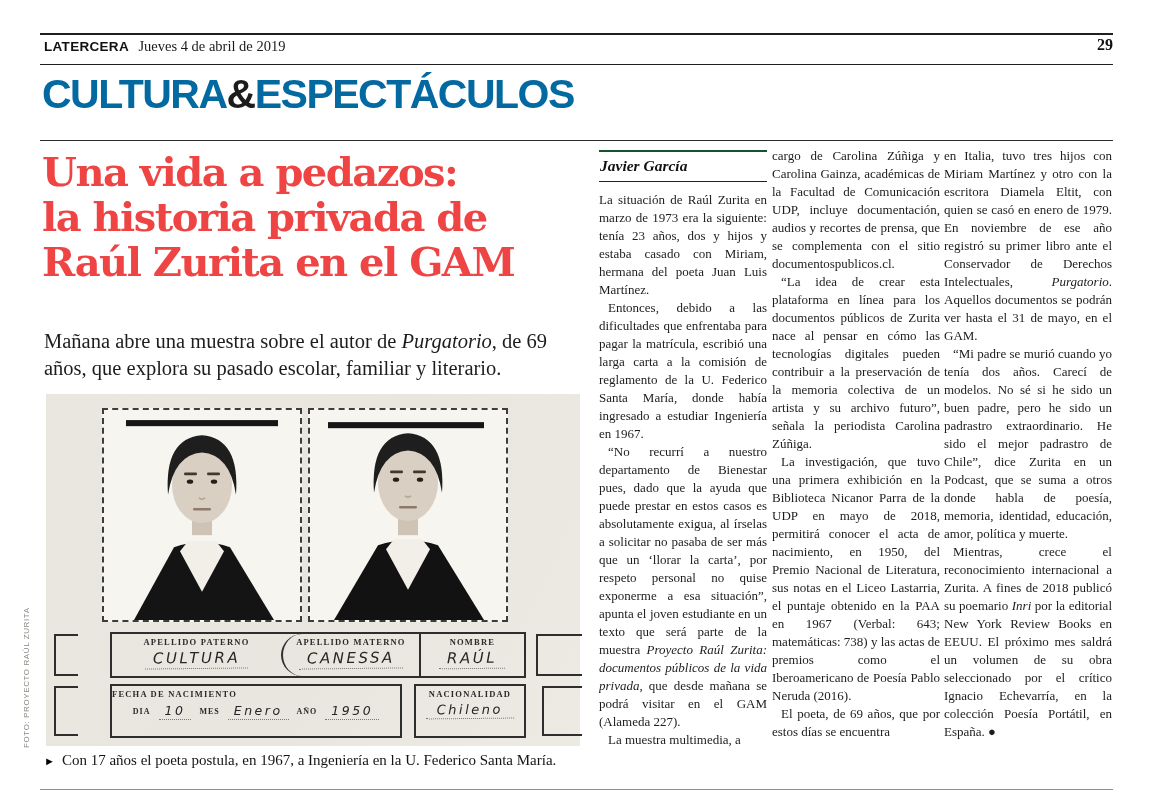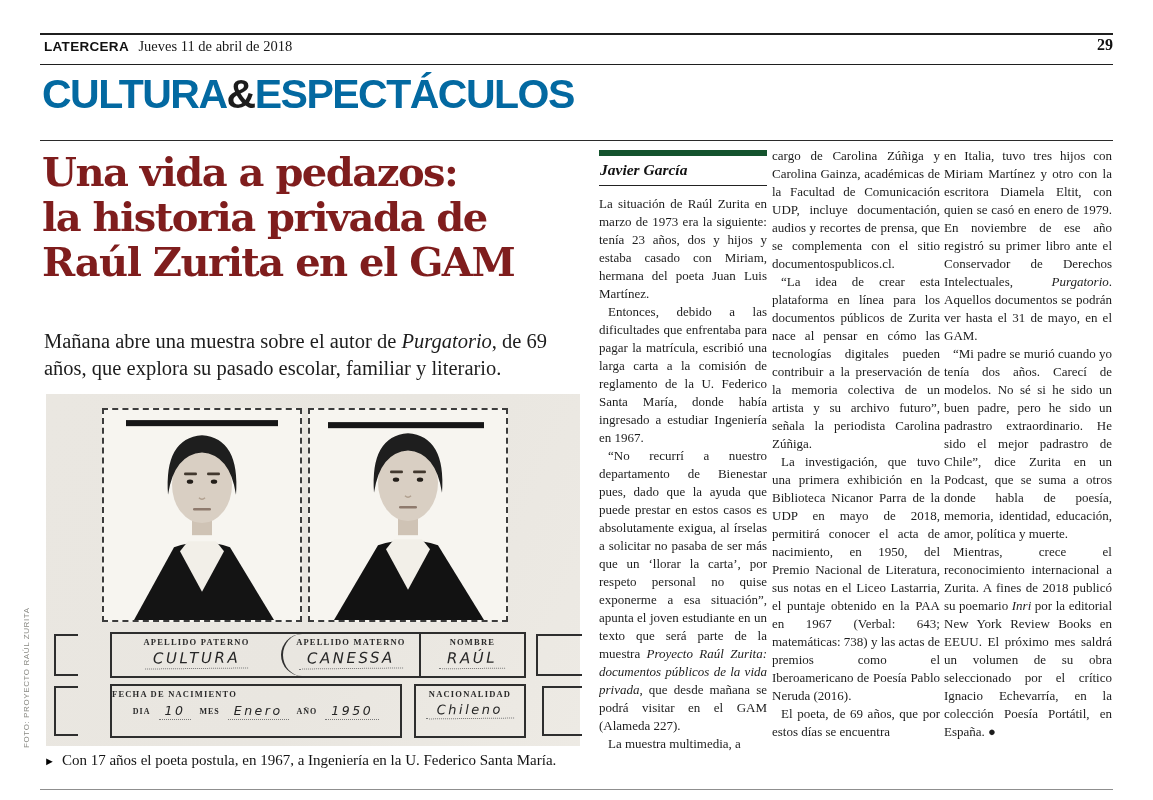--- a/index.html
+++ b/index.html
@@ -21,21 +21,21 @@
   .pagenum{right:40px;top:36px;font-family:Liberation Serif, serif;font-weight:bold;font-size:16px;color:#111;}
 
   
   .section{left:42px;top:74px;font-family:"Liberation Sans",sans-serif;font-weight:bold;
            font-size:41px;letter-spacing:-1.5px;line-height:1;white-space:nowrap;}
   .sec-red{color:#0369a1;}
   .sec-amp{color:#1c1c1c;}
 
   
   .headline{left:42px;top:150px;width:548px;font-family:"DejaVu Serif",serif;font-weight:700;
-            font-size:40px;line-height:1.12;letter-spacing:-1.5px;color:#7f1d1d;white-space:pre-line;}
+            font-size:40px;line-height:1.12;letter-spacing:-1.5px;color:#ef4444;white-space:pre-line;}
   .subhead{left:44px;top:328px;width:546px;font-size:20.5px;line-height:1.33;color:#1d1d1d;}
 
   
   .photo{left:46px;top:394px;width:534px;height:352px;
          background:linear-gradient(115deg,#eae7e1 0%,#e9e6e0 55%,#edeae4 100%);}
   .frame{position:absolute;top:14px;width:196px;height:210px;background:#f7f5f0;border:2px dashed #3c3c3c;}
   .frame-1{left:56px;} .frame-2{left:262px;}
   .frame svg{display:block;width:100%;height:100%;}
 
   .fbox{position:absolute;border:2px solid #2e2e2e;background:transparent;}
@@ -57,36 +57,36 @@
 
   .credit{left:22px;top:552px;height:196px;writing-mode:vertical-rl;transform:rotate(180deg);
           font-family:"Liberation Sans",sans-serif;font-size:8px;letter-spacing:.6px;color:#8b8b85;white-space:nowrap;}
   .caption{left:44px;top:752px;width:545px;font-size:15px;color:#141414;}
   .cap-marker{font-size:11px;margin-right:7px;color:#000;}
 
   
   .col{position:absolute;top:147px;width:168px;height:642px;overflow:hidden;text-align:justify;
        font-size:13px;line-height:18px;color:#1c1c1c;hyphens:auto;-webkit-hyphens:auto;}
   .col-1{left:599px;} .col-2{left:772px;} .col-3{left:944px;}
-  .byline{border-top:6px solid #14532d;border-bottom:1px solid #222;padding:5px 1px 6px;margin:3px 0 9px;
+  .byline{border-top:2px solid #14532d;border-bottom:1px solid #222;padding:5px 1px 6px;margin:3px 0 9px;
           font-style:italic;font-weight:bold;font-size:15.5px;text-align:left;color:#121212;}
   .para{margin:0;}
   .para.ind{text-indent:9px;}
   .para i{font-style:italic;}
 </style>
 </head>
 <body>
 
 <div class="page">
 
   <div class="rule rule-top"></div>
 
   <div class="abs masthead">
     <span class="brand">LATERCERA</span>
-    <span class="dateline">Jueves 11 de abril de 2018</span>
+    <span class="dateline">Jueves 4 de abril de 2019</span>
   </div>
   <div class="abs pagenum">29</div>
 
   <div class="rule rule-mast"></div>
 
   <div class="abs section">
     <span class="sec-red">CULTURA</span><span class="sec-amp">&amp;</span><span class="sec-red">ESPECTÁCULOS</span>
   </div>
 
   <div class="rule rule-mid"></div>

